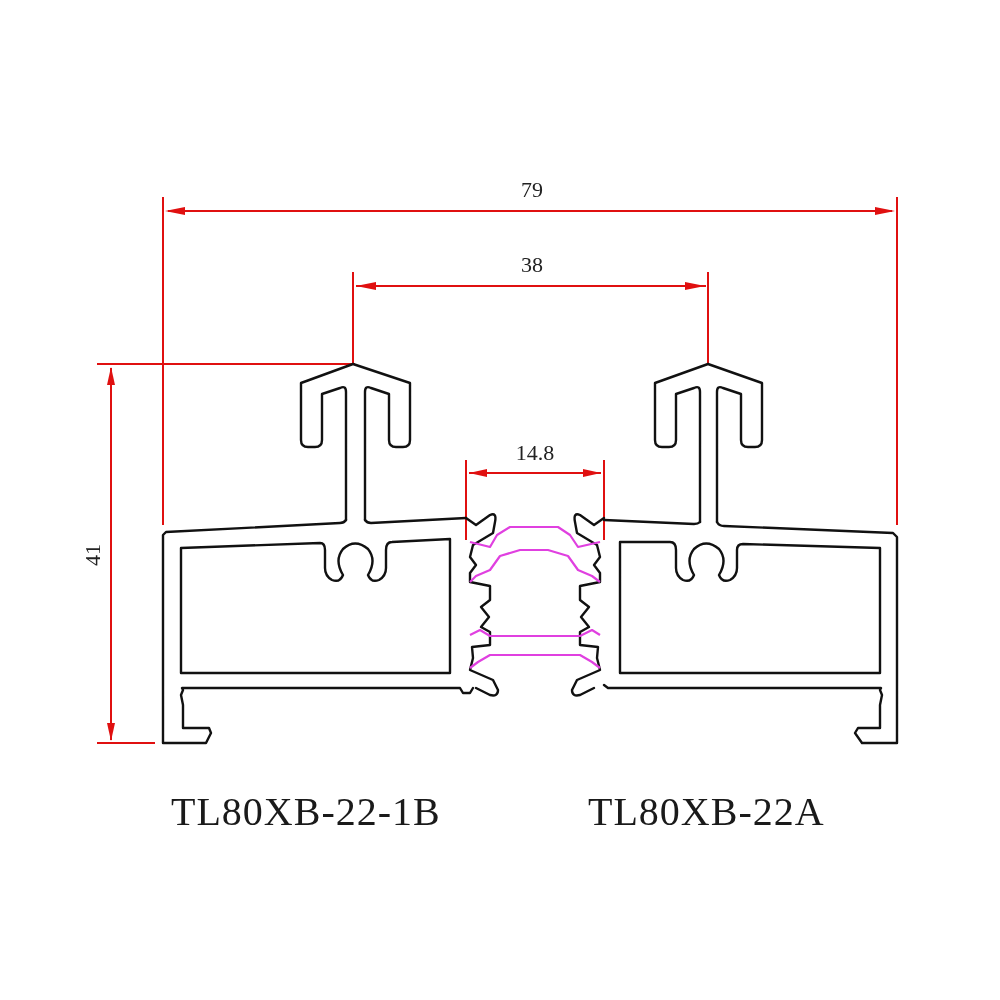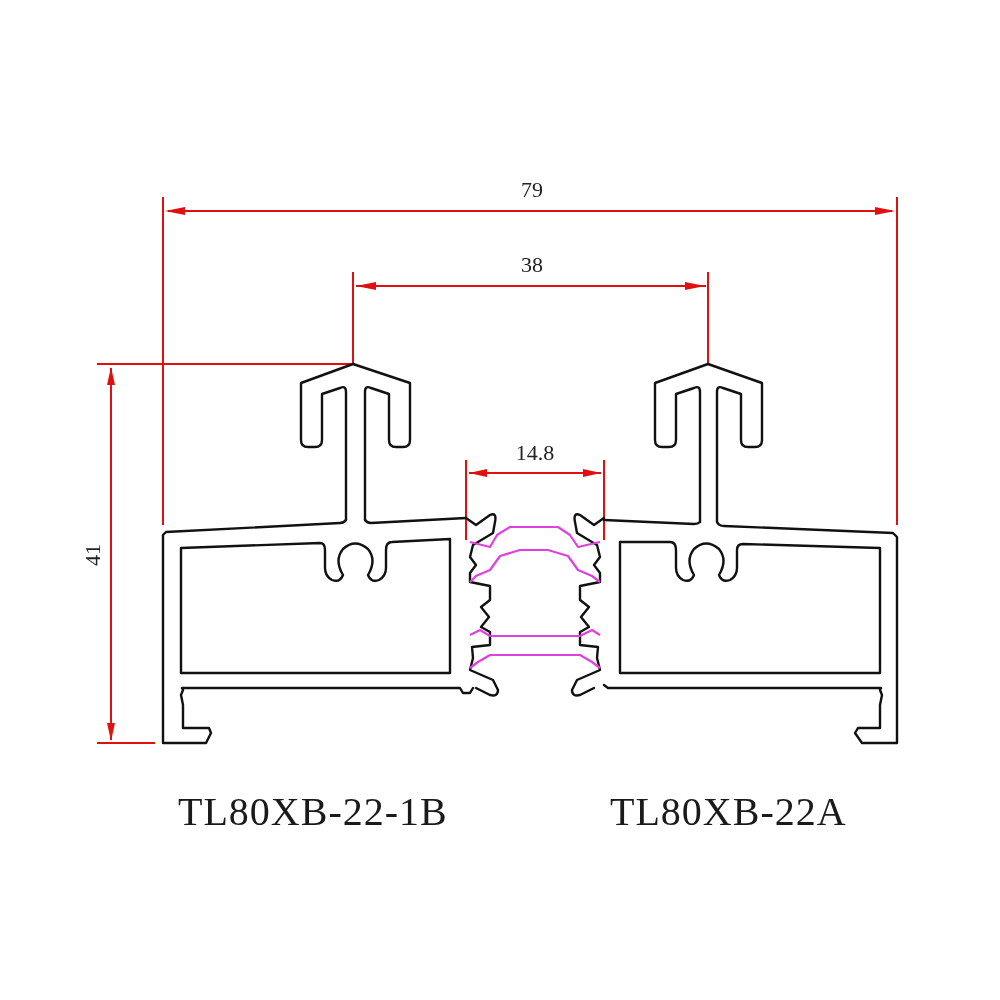--- a/index.html
+++ b/index.html
@@ -76,14 +76,14 @@
     <path class="gasket" d="M470,635 L480,630 L490,636 L580,636 L592,630 L600,635 M470,668 L478,662 L490,655 L580,655 L592,662 L600,668"></path>
   </g>
 
   <g>
     <path class="profile" d="M700,522 L700,392 Q700,385 694,388 L676,394 L676,440 Q676,447 669,447 L662,447 Q655,447 655,440 L655,383 L708,364 L762,383 L762,440 Q762,447 755,447 L748,447 Q741,447 741,440 L741,394 L723,388 Q717,385 717,392 L717,522"></path>
     <path class="profile" d="M700,522 Q698,524 694,524 L604,520 M717,522 Q719,526 724,526 L893,533 L897,537 L897,743 L862,743 L855,733 L858,728 L880,728 L880,705 L882,695 L880,690 L881,688 L608,688 L604,685"></path>
     <path class="profile" d="M620,542 L670,542 Q676,542 676,550 L676,568 Q676,576 683,580 Q691,583 694,575 Q685,560 694,549 Q706,538 719,549 Q728,560 719,575 Q722,583 730,580 Q737,576 737,568 L737,550 Q737,544 743,544 L880,548 L880,673 L620,673 Z"></path>
   </g>
 </svg>
 
-<div class="label" style="left:178px; top:788px;">TL80XB-22-1B</div>
-<div class="label" style="left:610px; top:788px;">TL80XB-22A</div>
+<div class="label" style="left:171px; top:788px;">TL80XB-22-1B</div>
+<div class="label" style="left:588px; top:788px;">TL80XB-22A</div>
 
 </body></html>

